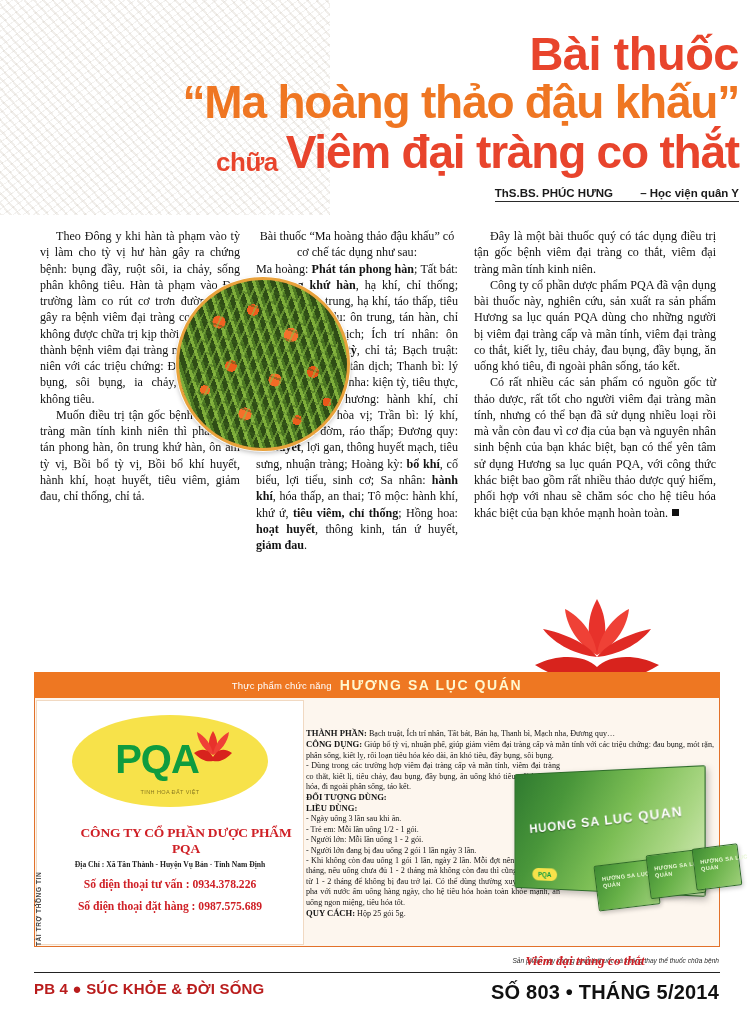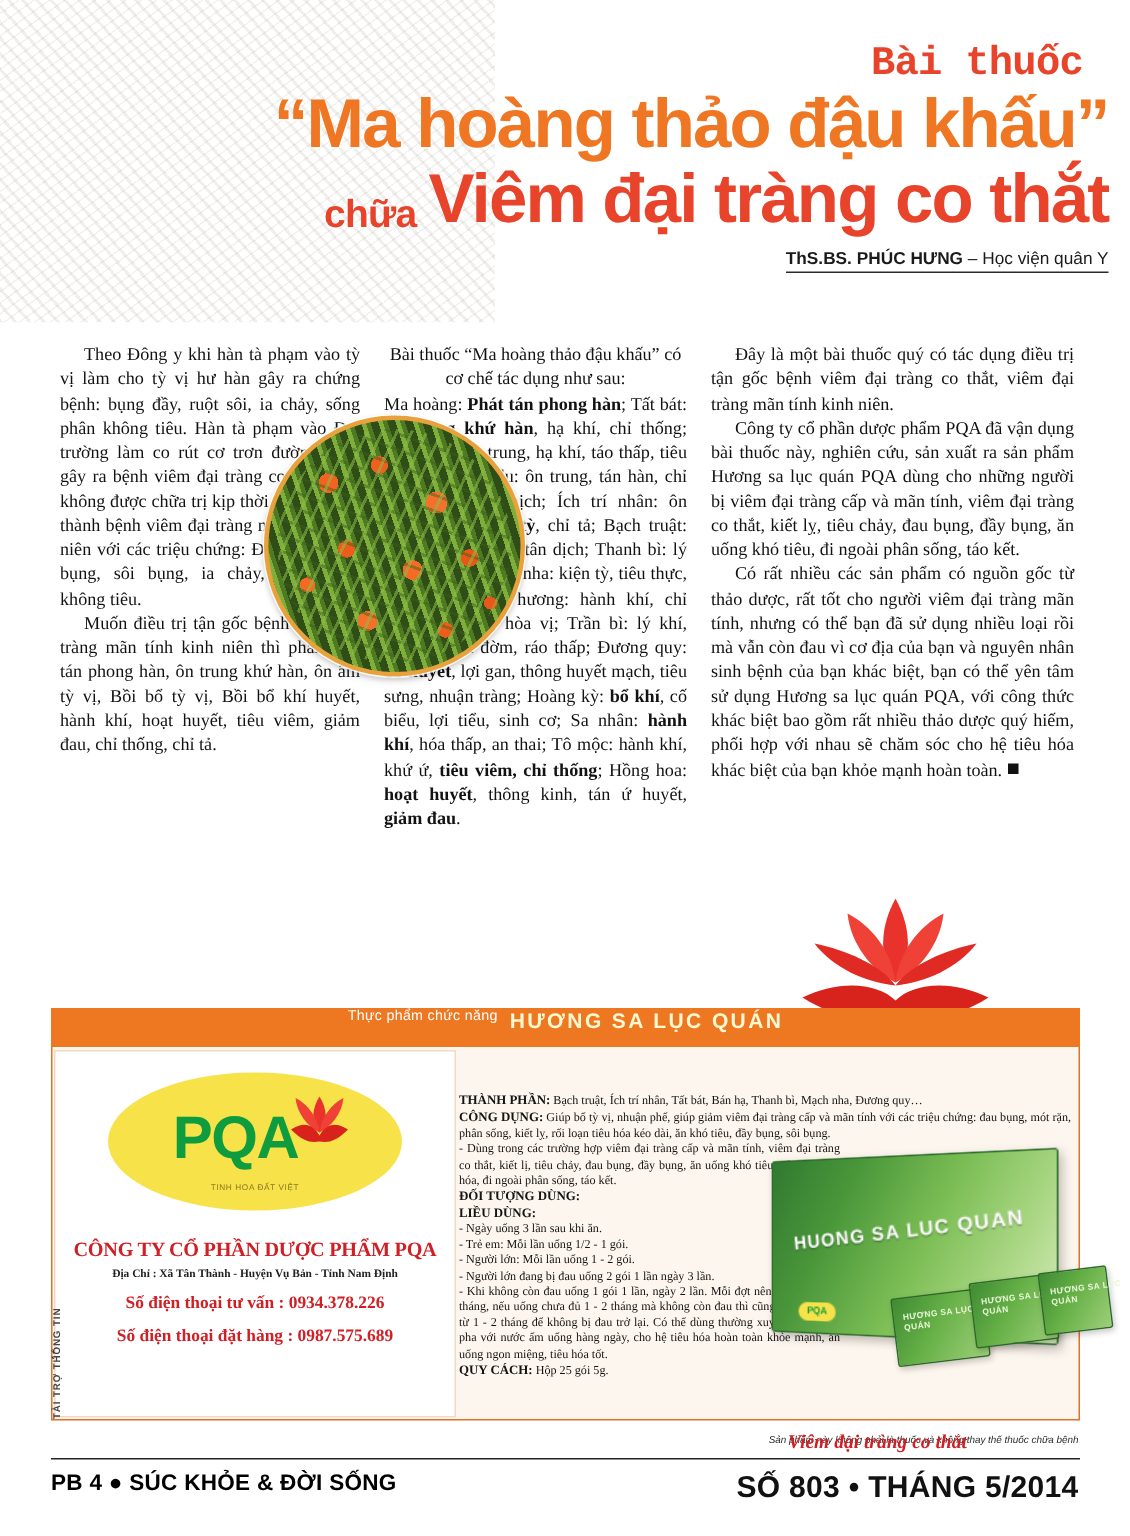--- a/index.html
+++ b/index.html
@@ -45,24 +45,23 @@
     background:linear-gradient(to bottom, rgba(255,255,255,0), #ffffff 88%);
   }
 
   
   .headline-block{
     position:absolute; right:14px; top:30px; width:560px;
     text-align:right;
     font-family:"Liberation Sans","DejaVu Sans",sans-serif;
   }
   .kicker{
-    font-size:27px; font-weight:bold; color:#e8442c;
-    letter-spacing:-0.5px; line-height:1; margin:0 17px 2px 0;
+    font-size:47px; font-weight:bold; color:#e8442c;
+    letter-spacing:-0.5px; line-height:1; margin:0 0 2px 0;
     text-shadow:1px 1px 0 rgba(255,255,255,.7);
-    font-family:Liberation Mono, monospace;
   }
   .title-main{
     font-size:46px; font-weight:bold; color:#ef7622;
     letter-spacing:-1.2px; line-height:1.04; margin:0;
     white-space:nowrap;
     text-shadow:1px 1px 0 rgba(255,255,255,.55);
   }
   .title-row2{
     display:flex; align-items:flex-end; justify-content:flex-end; gap:8px;
     margin-top:2px;
@@ -78,21 +77,21 @@
     text-shadow:1px 1px 0 rgba(255,255,255,.55);
   }
   .byline{
     margin-top:12px;
     font-family:"Liberation Sans","DejaVu Sans",sans-serif;
     font-size:11.5px; color:#1a1a1a;
     border-bottom:1.4px solid #2a2a2a;
     display:inline-block; padding-bottom:2px;
   }
   .byline b{ font-weight:bold; }
-  .byline span.aff{ font-weight:normal; }
+  .byline span.aff{ font-weight:bold;margin-left:24px; }
 
   
   .cols{
     position:absolute; left:40px; top:228px; width:676px; height:420px;
   }
   .col{ position:absolute; top:0; font-size:12.1px; line-height:1.345;
         text-align:justify; color:#121212; }
   .col p{ margin:0; text-indent:16px; }
   .col1{ left:0;   width:200px; }
   .col2{ left:216px; width:202px; }
@@ -141,21 +140,21 @@
     border:1.6px solid #e2712a;
     background:#fdf6ee;
   }
   .ad-ribbon{
     position:absolute; left:34px; top:672px; width:686px; height:26px;
     background:#ee7722;
     z-index:6;
   }
   .ad-ribbon-text{
     position:absolute; left:0; right:0; top:0; height:26px;
-    display:flex; justify-content:center; gap:8px;
+    display:flex; align-items:center; justify-content:center; gap:8px;
     font-family:"Liberation Sans","DejaVu Sans",sans-serif;
     color:#fff;
   }
   .ad-ribbon-text .small{ font-size:9.5px; font-weight:normal; letter-spacing:.2px; }
   .ad-ribbon-text .big{ font-size:14px; font-weight:bold; letter-spacing:1.6px; color:#fff8d0; }
 
   .ad-left{
     position:absolute; left:36px; top:700px; width:268px; height:245px;
     background:#ffffff; border:1px solid #f1d9c2; z-index:7;
     text-align:center;
@@ -172,21 +171,21 @@
     margin-right:26px; margin-top:-4px;
   }
   .pqa-flower{ position:absolute; right:34px; top:14px; width:42px; height:34px; }
   .pqa-tag{
     position:absolute; left:0; right:0; bottom:12px;
     font-size:5.5px; color:#8a7a20; letter-spacing:.4px;
     font-family:"Liberation Sans","DejaVu Sans",sans-serif;
   }
   .co-name{
     margin-top:18px; font-size:13.5px; font-weight:bold; color:#cf2026;
-    font-family:"Liberation Serif","DejaVu Serif",serif; letter-spacing:-.2px;
+    font-family:"Liberation Serif","DejaVu Serif",serif; letter-spacing:-.2px;padding-left:32px;
   }
   .co-addr{
     margin-top:3px; font-size:7.6px; font-weight:bold; color:#222;
     font-family:"Liberation Serif","DejaVu Serif",serif;
   }
   .co-line{
     margin-top:9px; font-size:11.6px; font-weight:bold; color:#cf2026;
     font-family:"Liberation Serif","DejaVu Serif",serif;
   }
   .co-line.email{ margin-top:8px; }
@@ -273,21 +272,21 @@
     position:absolute; right:34px; top:957px;
     font-family:"Liberation Sans","DejaVu Sans",sans-serif;
     font-style:italic; font-size:6.6px; color:#2b2b2b;
   }
   .foot-rule{
     position:absolute; left:34px; top:972px; width:686px; height:1.3px; background:#222;
   }
   .foot-left{
     position:absolute; left:34px; top:980px;
     font-family:"Liberation Sans","DejaVu Sans",sans-serif;
-    font-size:15px; font-weight:bold; color:#000000; letter-spacing:.2px;
+    font-size:15px; font-weight:bold; color:#b91c1c; letter-spacing:.2px;
   }
   .foot-right{
     position:absolute; right:34px; top:981px;
     font-family:"Liberation Sans","DejaVu Sans",sans-serif;
     font-size:20px; font-weight:bold; color:#111; letter-spacing:.2px;
   }
 </style>
 </head>
 <body>
 

